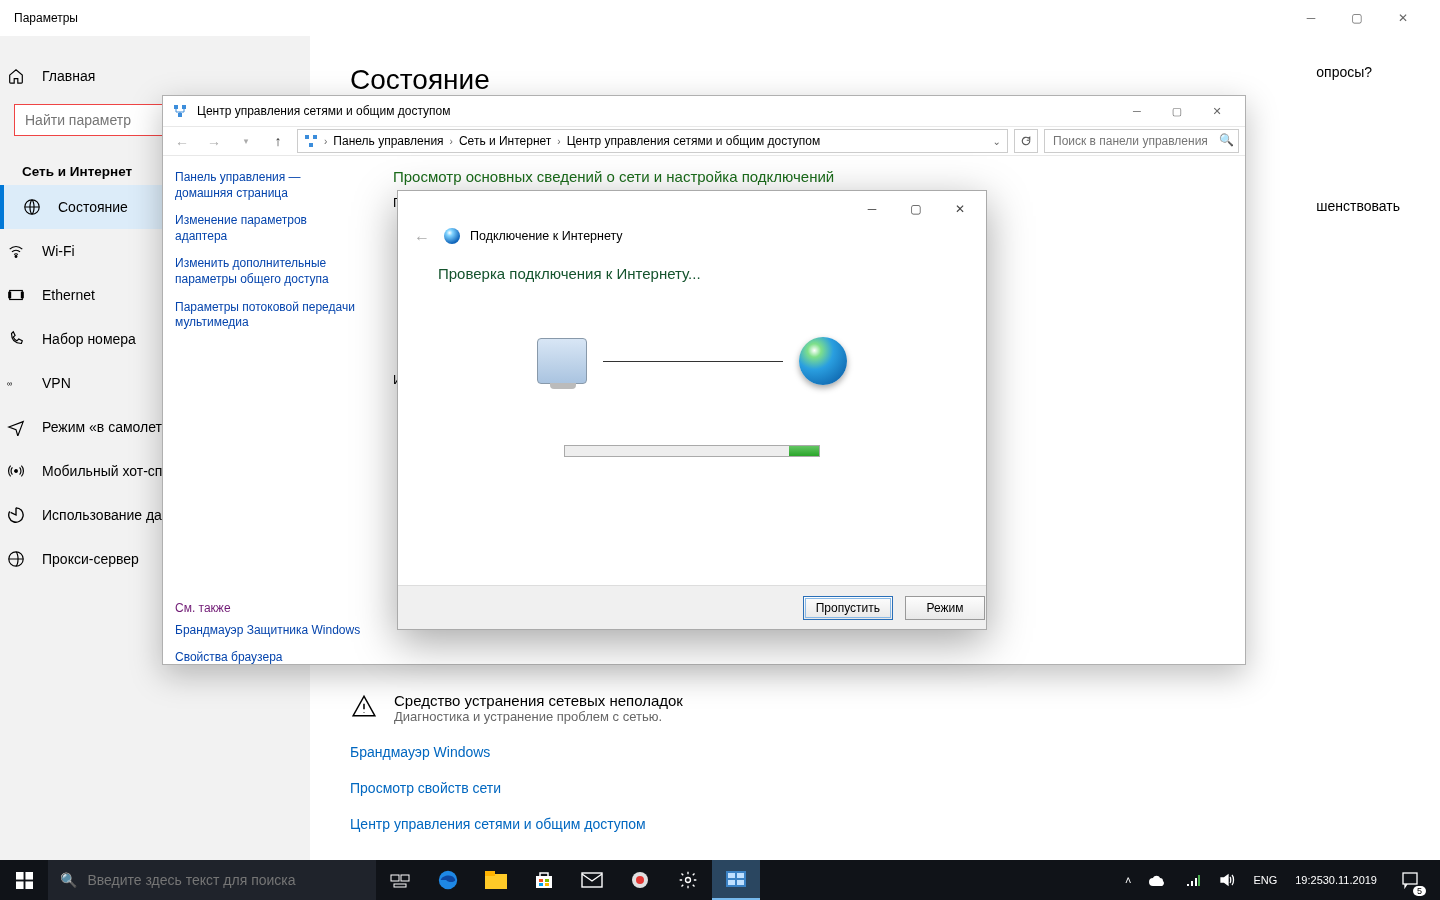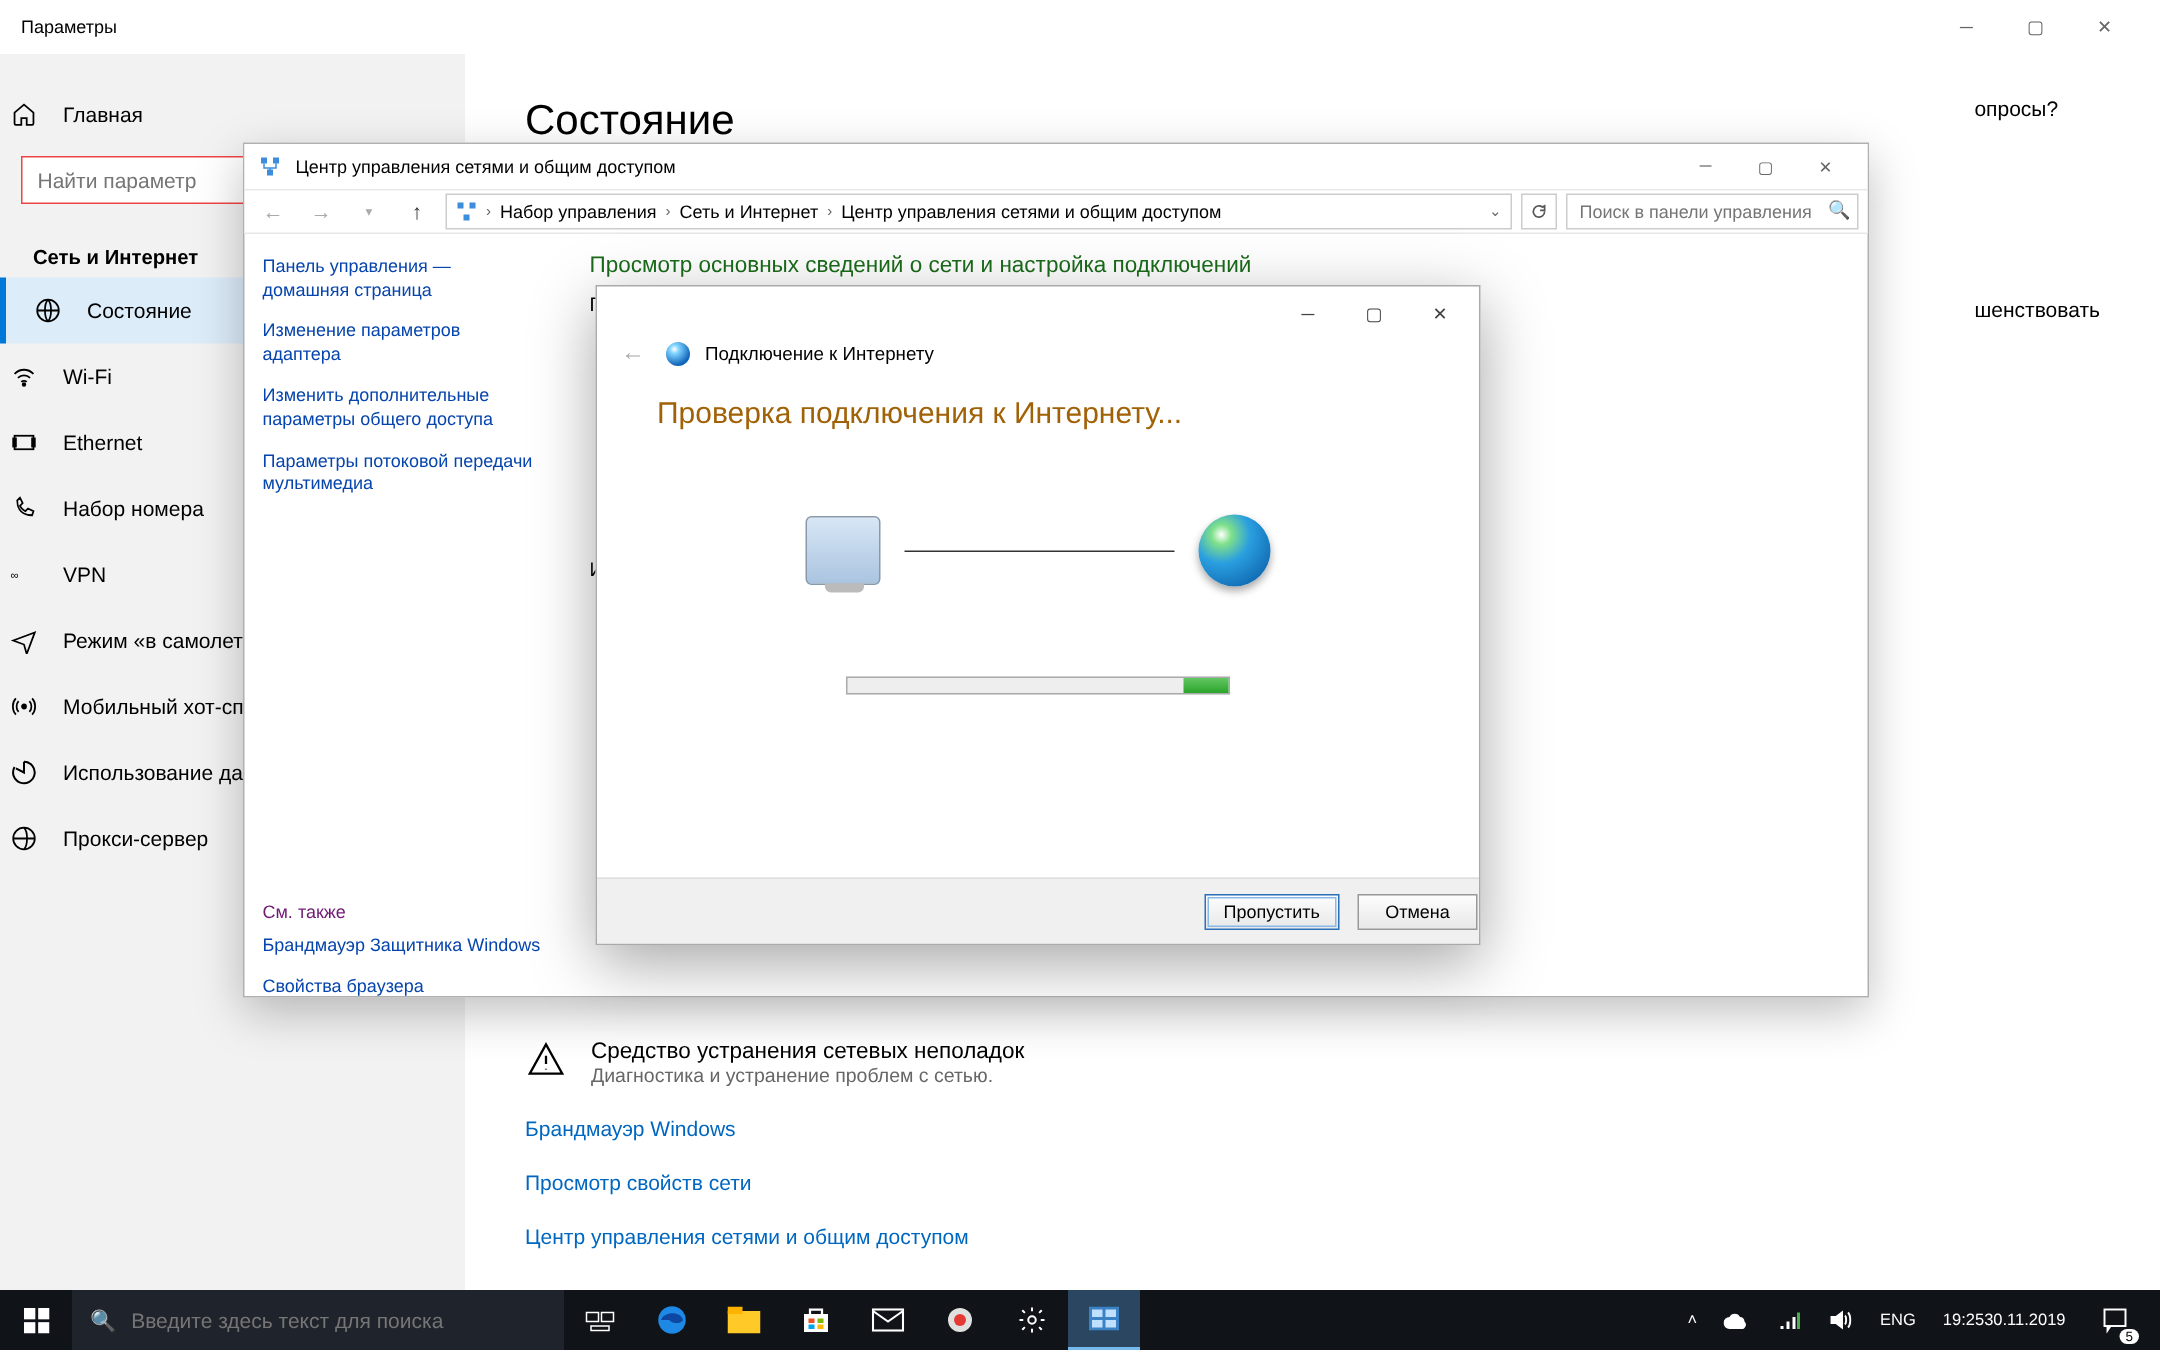--- a/index.html
+++ b/index.html
@@ -52,21 +52,21 @@
 .cp-sub { font-size:13px; }
 
 
 .wz { position:absolute; left:397px; top:190px; width:590px; height:440px; background:#fff; border:1px solid #aaa; box-shadow:0 12px 40px rgba(0,0,0,.35); display:flex; flex-direction:column;}
 .wz-title { height:36px; display:flex; align-items:center; justify-content:flex-end; padding:0 4px;}
 .wz-title span { width:44px; height:30px; display:flex; align-items:center; justify-content:center; color:#444; cursor:pointer; font-size:12px;}
 .wz-head { display:flex; align-items:center; gap:10px; padding:0 16px 10px; font-size:12.5px;}
 .wz-back { color:#aaa; width:20px; font-size:16px;}
 .wz-globe { width:16px; height:16px; border-radius:50%; background:radial-gradient(circle at 35% 30%,#fff 0,#7fd3ff 20%,#1166bb 70%);}
 .wz-content { flex:1; padding:10px 40px;}
-.wz-h { color:#a16207; font-size:20px; margin-bottom:39px;}
+.wz-h { color:#14532d; font-size:15px; margin-bottom:39px;}
 .wz-diagram{ height:80px; display:flex; align-items:center; justify-content:center; gap:16px; margin:12px 0 44px;}
 .pc-ico{ width:50px; height:46px; background:linear-gradient(#d8e6f5,#aac4e0); border:1px solid #8899aa; border-radius:4px; position:relative;}
 .pc-ico:after{content:""; position:absolute; bottom:-6px; left:12px; width:26px; height:6px; background:#bbb; border-radius:0 0 4px 4px;}
 .line{ width:180px; height:1px; background:#333;}
 .globe-ico{width:48px;height:48px;border-radius:50%;background:radial-gradient(circle at 32% 28%,#fff 0,#7fe08a 14%,#2a9fe0 40%,#0b5fa8 90%); box-shadow:0 3px 6px rgba(0,0,0,.35);}
 .progress-outer{ width:256px; height:12px; border:1px solid #aaa; margin:0 auto; background:#eee; position:relative;}
 .progress-inner{ position:absolute; right:0; top:0; height:100%; width:30px; background:linear-gradient(#63c663,#2aa52a);}
 .wz-footer{ height:44px; background:#f0f0f0; border-top:1px solid #ddd; display:flex; align-items:center; justify-content:flex-end; gap:12px; padding:0 1px;}
 .wz-btn{ min-width:80px; height:24px; border:1px solid #999; background:linear-gradient(#fdfdfd,#e8e8e8); font-size:12px; cursor:pointer; padding:0 12px;}
 .wz-btn.primary{ border:1px solid #2a6fb8; outline:1px solid #89b9e6; outline-offset:-3px;}
@@ -247,21 +247,21 @@
     <span class="navbtn enabled">↑</span>
     <div class="breadcrumb">
       <span>
           <svg width="14" height="14" viewBox="0 0 14 14">
             <rect x="1" y="1" width="4" height="4" fill="#3c8ddb"></rect>
             <rect x="9" y="1" width="4" height="4" fill="#3c8ddb"></rect>
             <rect x="5" y="9" width="4" height="4" fill="#3c8ddb"></rect>
           </svg>
         </span>
       <span class="chev">›</span>
-      <span>Набор управления</span>
+      <span>Панель управления</span>
       <span class="chev">›</span>
       <span>Сеть и Интернет</span>
       <span class="chev">›</span>
       <span>Центр управления сетями и общим доступом</span>
       <span class="chev" style="margin-left:auto;">⌄</span>
     </div>
     <span class="refresh">
         <svg width="12" height="12" viewBox="0 0 16 16" fill="none" stroke="#555" stroke-width="1.5">
           <path d="M13 8a5 5 0 1 1-2-4l2-1v4h-4"></path>
         </svg>
@@ -306,21 +306,21 @@
       <div class="pc-ico"></div>
       <div class="line"></div>
       <div class="globe-ico"></div>
     </div>
     <div class="progress-outer">
       <div class="progress-inner"></div>
     </div>
   </div>
   <div class="wz-footer">
     <button class="wz-btn primary">Пропустить</button>
-    <button class="wz-btn">Отмена</button>
+    <button class="wz-btn">Режим</button>
   </div>
 </div>
 
 <div class="taskbar">
   <div class="startbtn">
     <svg width="17" height="17" viewBox="0 0 18 18">
         <rect x="0" y="0" width="8" height="8" fill="#fff"></rect>
         <rect x="10" y="0" width="8" height="8" fill="#fff"></rect>
         <rect x="0" y="10" width="8" height="8" fill="#fff"></rect>
         <rect x="10" y="10" width="8" height="8" fill="#fff"></rect>

